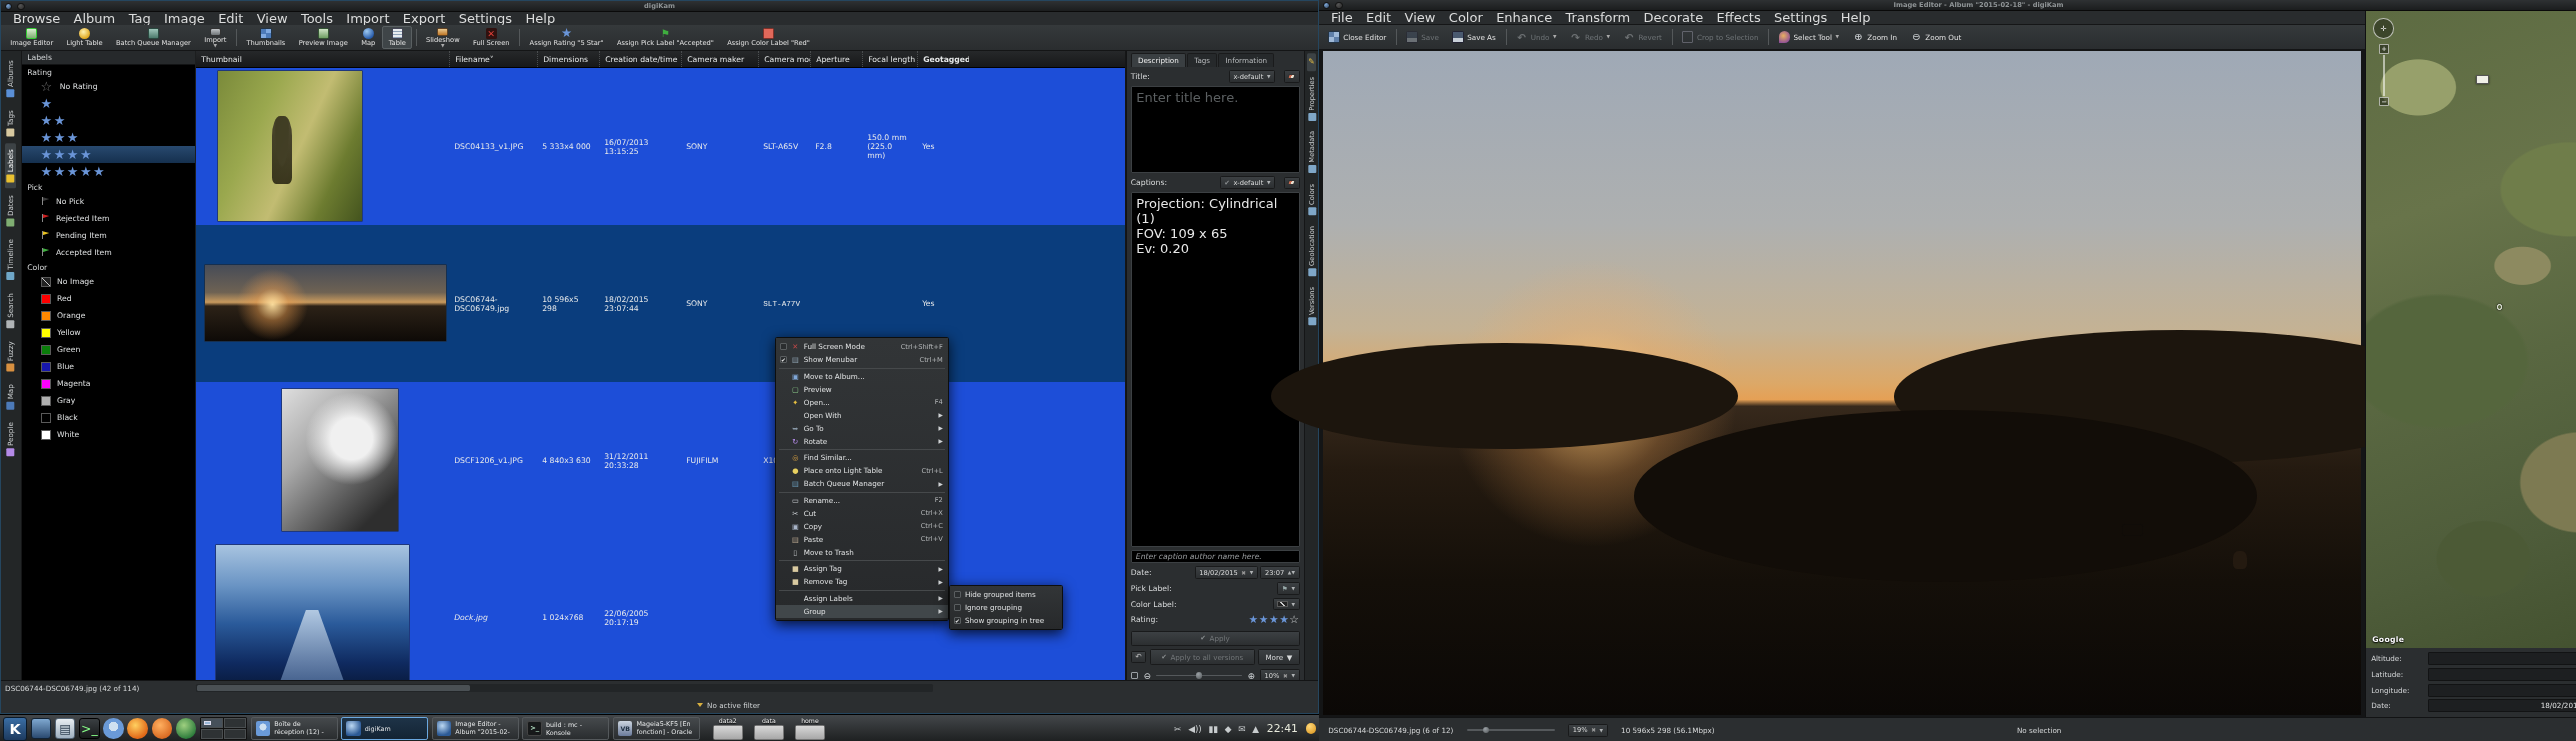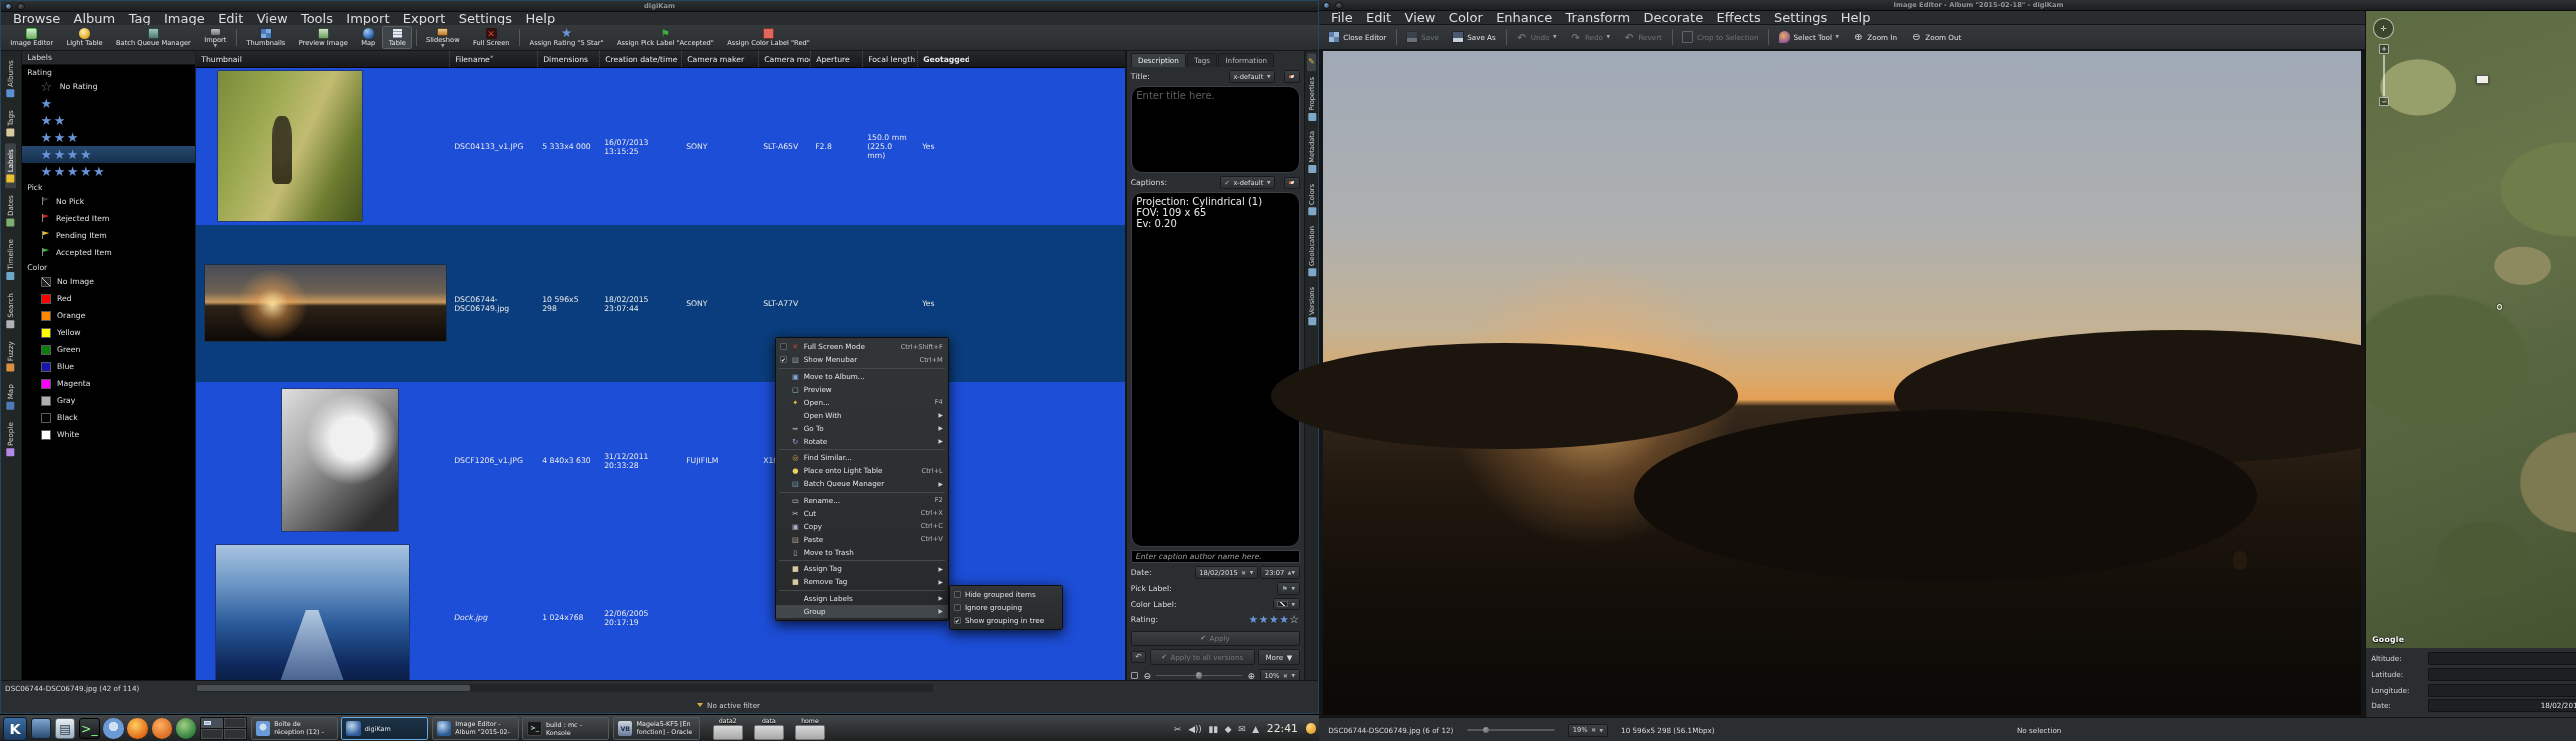--- a/index.html
+++ b/index.html
@@ -98,21 +98,21 @@
   #caption-panel{position:absolute;right:14.4px;top:0;width:178px;bottom:-33px;background:#2b2e30;border-left:0.5px solid #131415;padding:0 4.1px}
   .cp-tabs{display:flex;gap:1px;padding-top:1.5px;height:15.5px}
   .cp-tab{padding:2.1px 6.2px;background:#26292b;border:0.5px solid #1a1b1c;border-bottom:none;border-radius:2.1px 2.1px 0 0;color:#b8bbbd;font-size:7.2px}
   .cp-tab.active{background:#3a3f42;color:#f0f0f0}
   .cp-row{display:flex;align-items:center;margin-top:3.6px;gap:9px}
   .cp-label{color:#d8dadb;font-size:7.7px;flex:1}
   .combo{background:linear-gradient(#3c4043,#2c2f31);border:0.5px solid #191a1b;border-radius:1.5px;color:#dcdddd;font-size:6.7px;padding:1.5px 3.6px;display:flex;align-items:center;gap:3.6px;white-space:nowrap}
   .combo .caret{font-size:4.6px;color:#b0b3b5}
   .mini-btn{background:linear-gradient(#3c4043,#2c2f31);border:0.5px solid #191a1b;border-radius:1.5px;width:15.5px;height:12.4px;display:flex;align-items:center;justify-content:center}
   .eraser{width:7.2px;height:4.6px;background:linear-gradient(100deg,#c86a50 45%,#e8e0d0 45%);transform:skewX(-18deg);border:0.5px solid #333}
-  .text-area{background:#000;border:0.5px solid #3c4043;border-radius:11px;color:#e8e8e8;font-size:10px;padding:3.6px 4.6px}
+  .text-area{background:#000;border:0.5px solid #3c4043;border-radius:1px;color:#e8e8e8;font-size:13px;padding:3.6px 4.6px}
   .placeholder{color:#5c6062}
   .cp-input{background:#000;border:0.5px solid #3c4043;border-radius:1px;color:#9a9da0;font-style:italic;font-size:7.7px;padding:1.5px 4.1px;height:13px}
   .cp-field-row{display:flex;align-items:center;margin-top:3.1px}
   .cp-field-row .cp-label{flex:1}
   .stars-sm{color:#6a95d8;font-size:10.8px;letter-spacing:0.5px}
   .stars-sm .off{color:#cfd2d4}
   .btn{background:linear-gradient(#3c4043,#2c2f31);border:0.5px solid #191a1b;border-radius:1.5px;color:#d8dadb;font-size:7.2px;padding:2.1px 6.2px;display:flex;align-items:center;justify-content:center;gap:3.6px;white-space:nowrap}
   .btn.disabled{color:#73777a}
   .check-g{color:#8a8e90;font-size:6.7px}
 
@@ -452,21 +452,21 @@
               <div class="td" style="width: 52px; flex: 0 0 52px;">Yes</div>
             </div>
             <div class="trow selected">
               <div class="thumbwrap" style="width: 253px; flex: 0 0 253px;">
                 <div class="thumb thumb-pano" style="left: 9.3px; top: 40px; width: 241px; height: 76px;"></div>
               </div>
               <div class="td" style="width: 88px; flex: 0 0 88px;">DSC06744-DSC06749.jpg</div>
               <div class="td" style="width: 62px; flex: 0 0 62px;">10 596x5 298</div>
               <div class="td" style="width: 82px; flex: 0 0 82px;">18/02/2015 23:07:44</div>
               <div class="td" style="width: 77px; flex: 0 0 77px;">SONY</div>
-              <div class="td" style="width: 52px; flex: 0 0 52px;">SLT-A77V</div>
+              <div class="td" style="width: 52px; flex: 0 0 52px; font-family: Liberation Mono, monospace;">SLT-A77V</div>
               <div class="td" style="width: 52px; flex: 0 0 52px;"></div>
               <div class="td" style="width: 55px; flex: 0 0 55px;"></div>
               <div class="td" style="width: 52px; flex: 0 0 52px;">Yes</div>
             </div>
             <div class="trow">
               <div class="thumbwrap" style="width: 253px; flex: 0 0 253px;">
                 <div class="thumb thumb-bw" style="left: 86px; top: 7.2px; width: 116px; height: 142px;"></div>
               </div>
               <div class="td" style="width: 88px; flex: 0 0 88px;">DSCF1206_v1.JPG</div>
               <div class="td" style="width: 62px; flex: 0 0 62px;">4 840x3 630</div>

